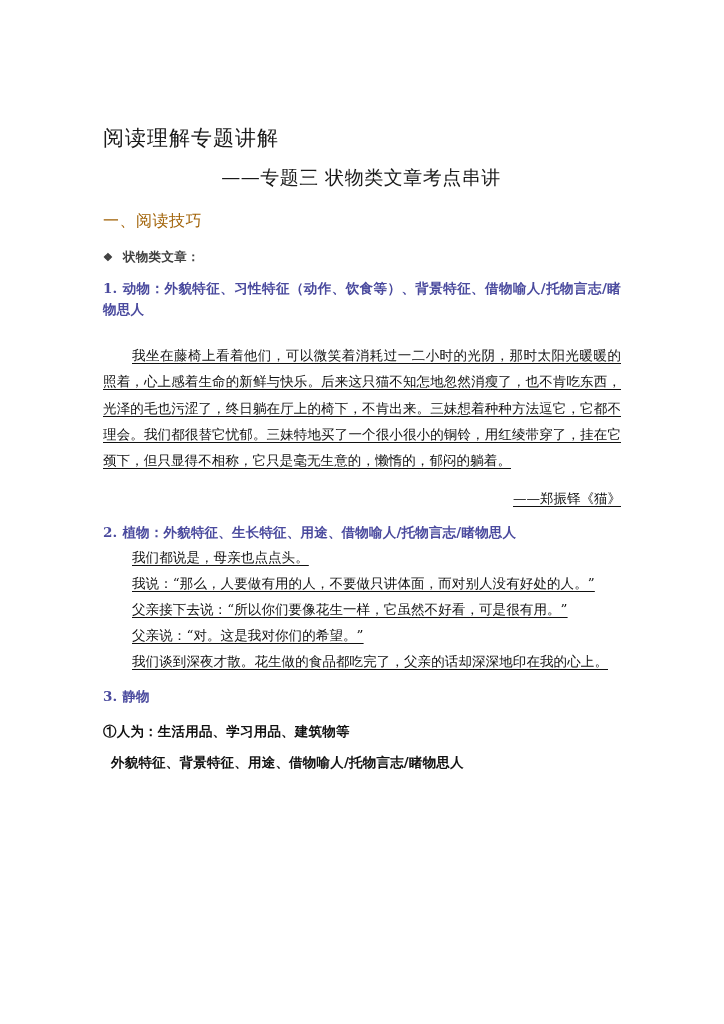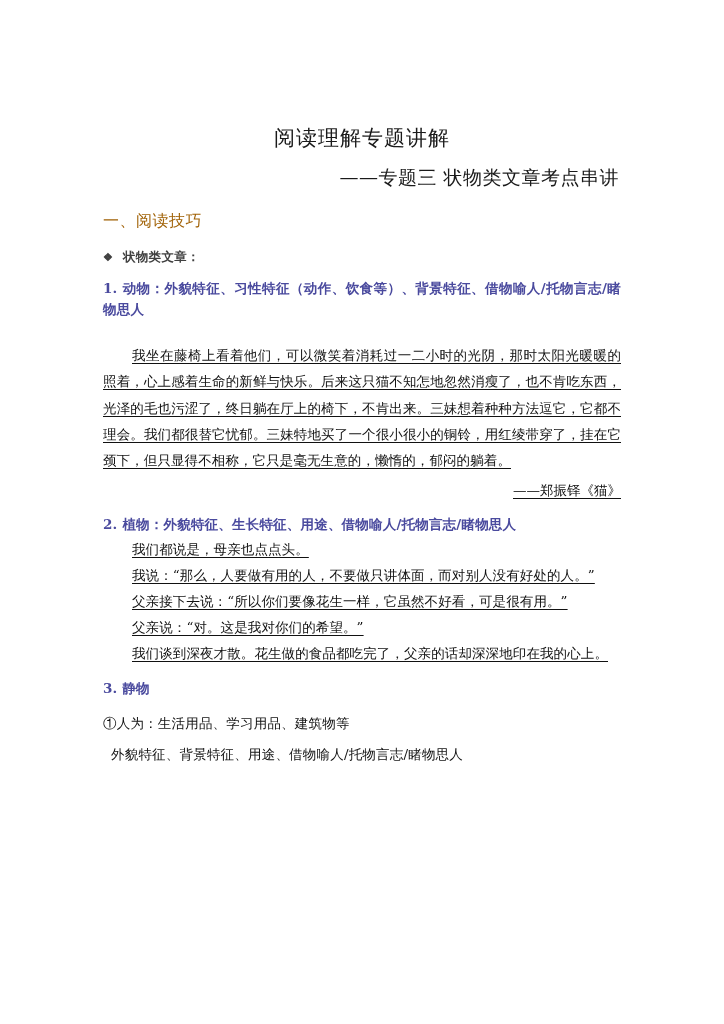--- a/index.html
+++ b/index.html
@@ -29,31 +29,30 @@
 
   .content {
     position: absolute;
     left: 103px;
     top: 0;
     width: 518px;
   }
 
   
   .doc-title {
-    text-align: center;
     font-size: 21px;
     line-height: 1.0;
     letter-spacing: 1px;
     color: #1a1a1a;
     margin-top: 128px;
     font-weight: normal;
     font-family: "DejaVu Serif", "Liberation Serif", serif;
   }
   .doc-subtitle {
-    text-align: right;
+    text-align: center;
     font-size: 19px;
     line-height: 1.0;
     letter-spacing: 0.5px;
     color: #1a1a1a;
     margin-top: 19px;
     padding-right: 2px;
     font-weight: normal;
   }
 
   
@@ -123,33 +122,33 @@
     text-decoration: underline;
     text-underline-offset: 3px;
     text-decoration-thickness: 1px;
   }
 
   .attribution {
     font-size: 13.5px;
     line-height: 1.94;
     text-align: right;
     color: #111111;
-    margin-top: 4px;
+    margin-top: 12px;
   }
   .attribution .u {
     text-decoration: underline;
     text-underline-offset: 3px;
     text-decoration-thickness: 1px;
   }
 
   
   .plain-bold {
     font-size: 13.5px;
     line-height: 1.0;
-    font-weight: normal;
+    font-weight: bold;
     color: #111111;
     letter-spacing: 0.2px;
     margin-top: 18px;
   }
   .plain-bold.indent1 { padding-left: 8px; }
 </style>
 </head>
 <body>
 
 <div class="page">

